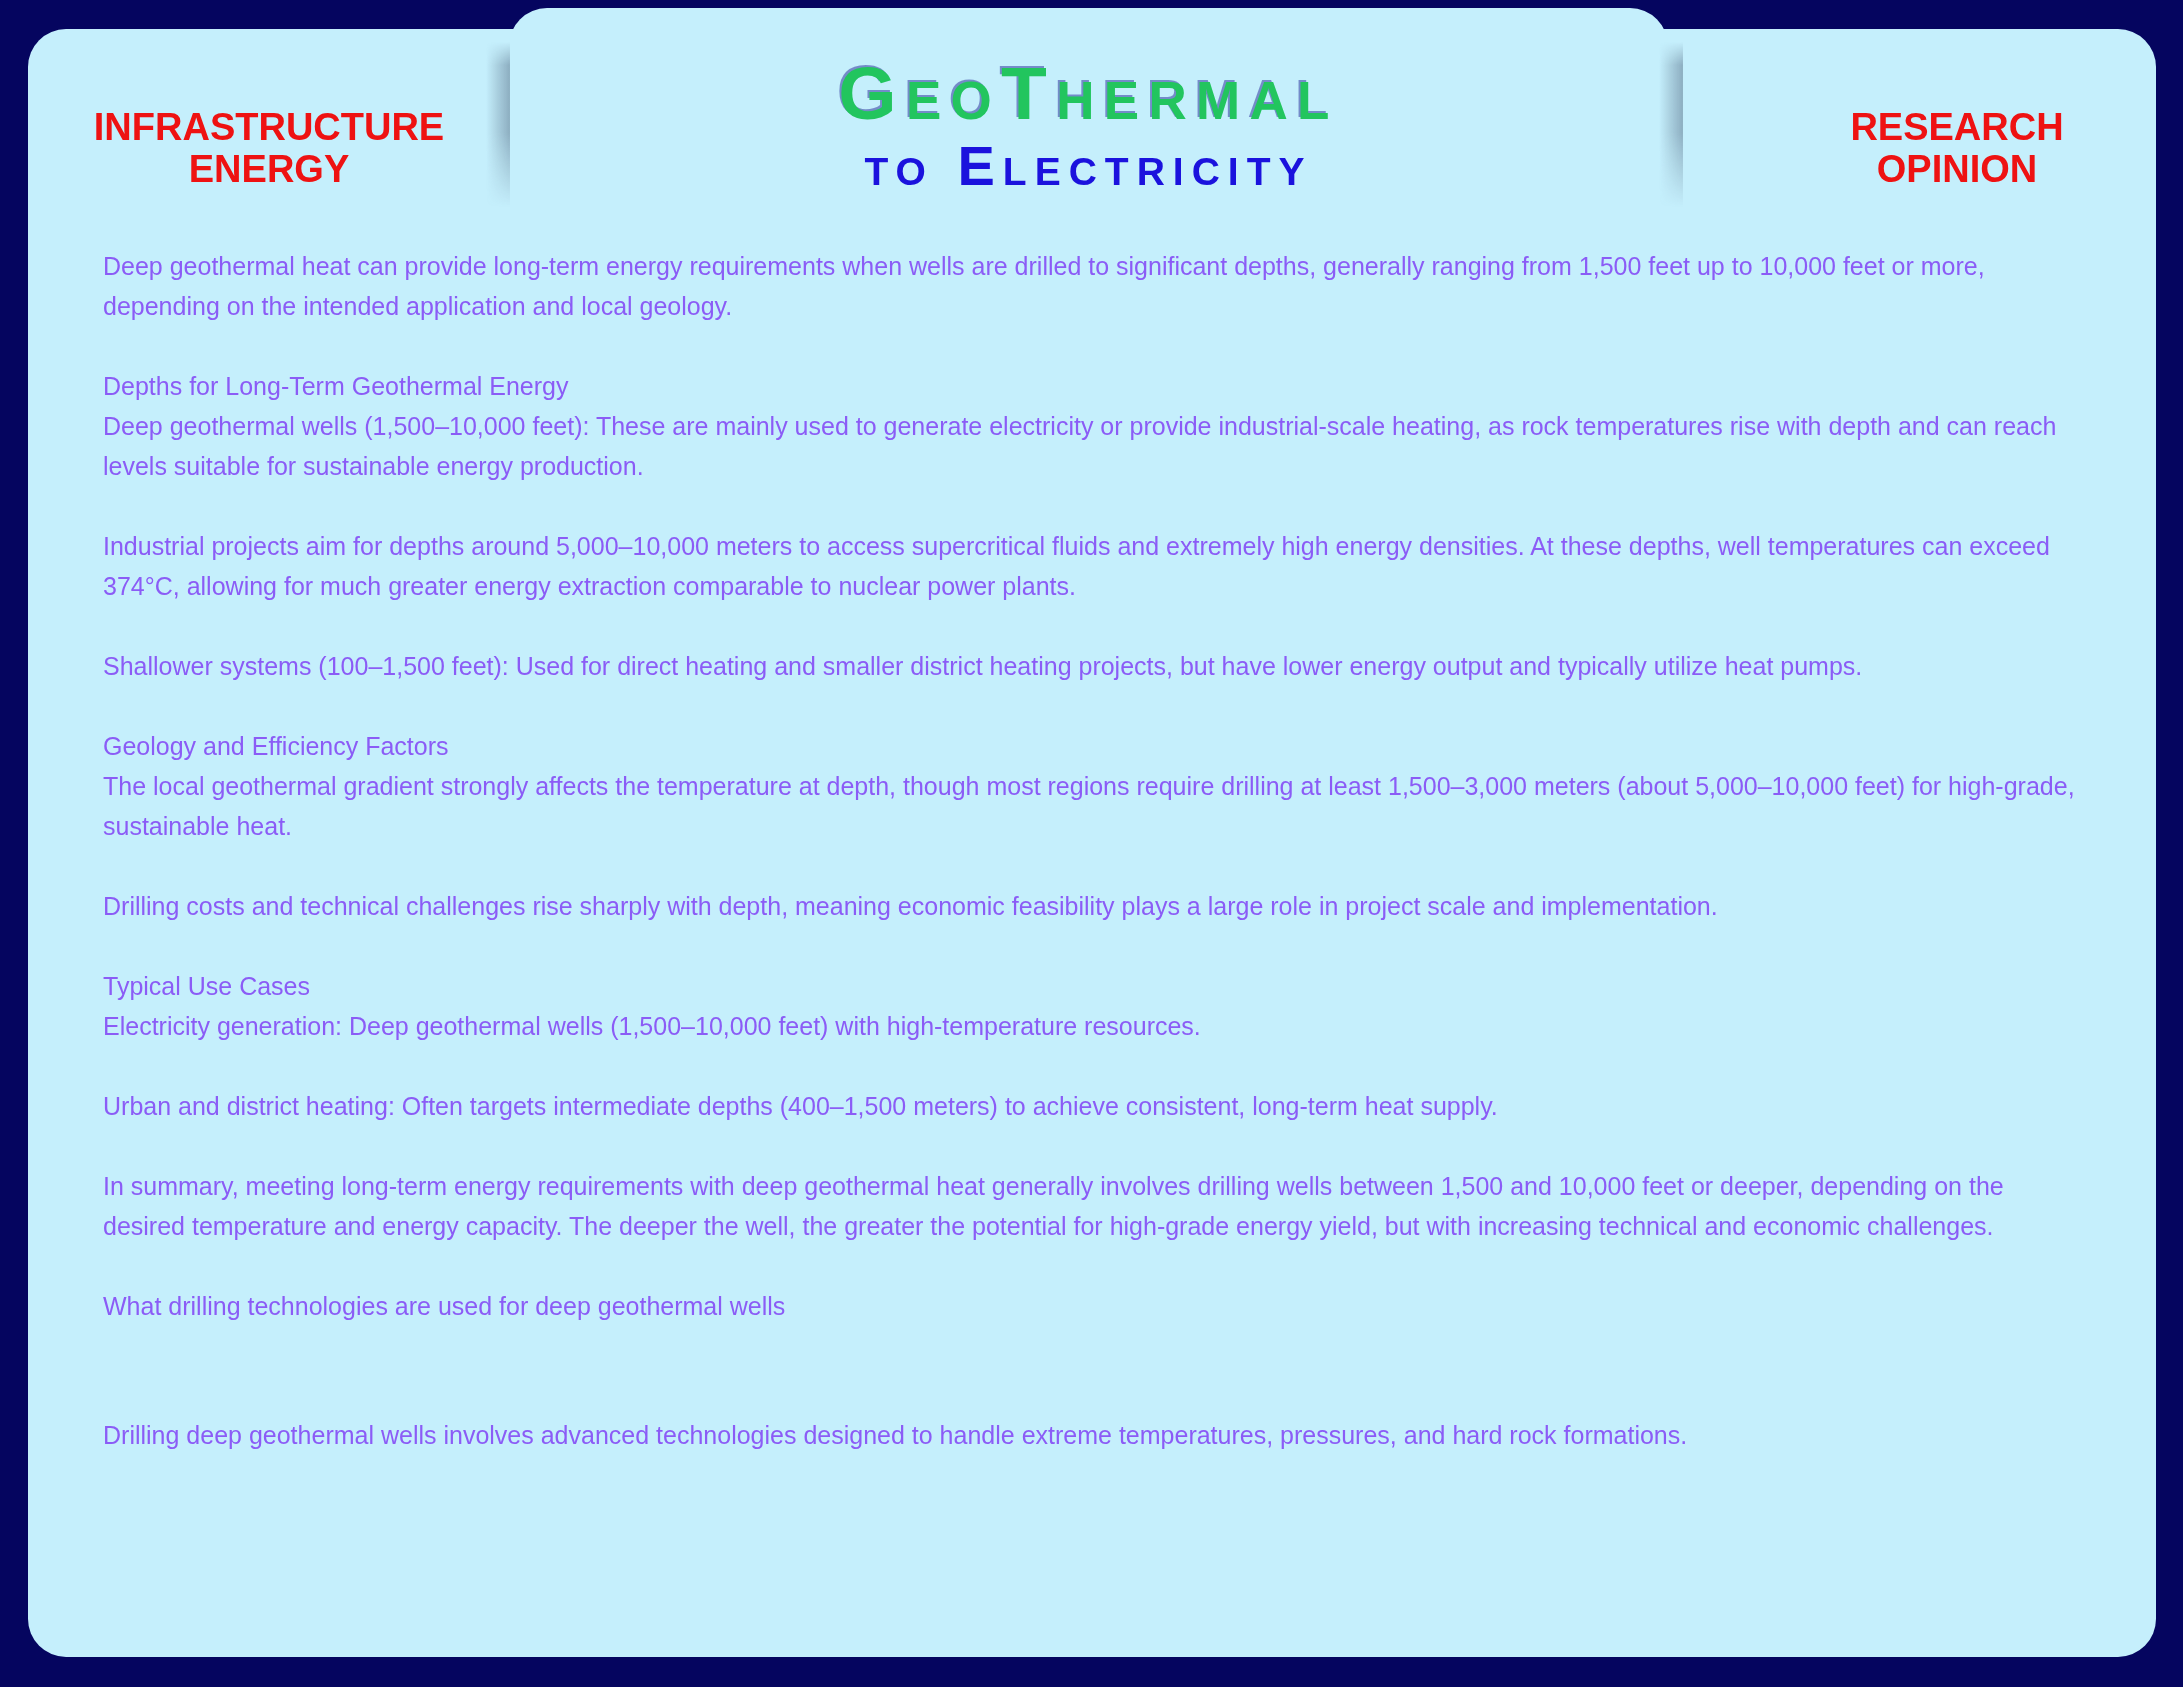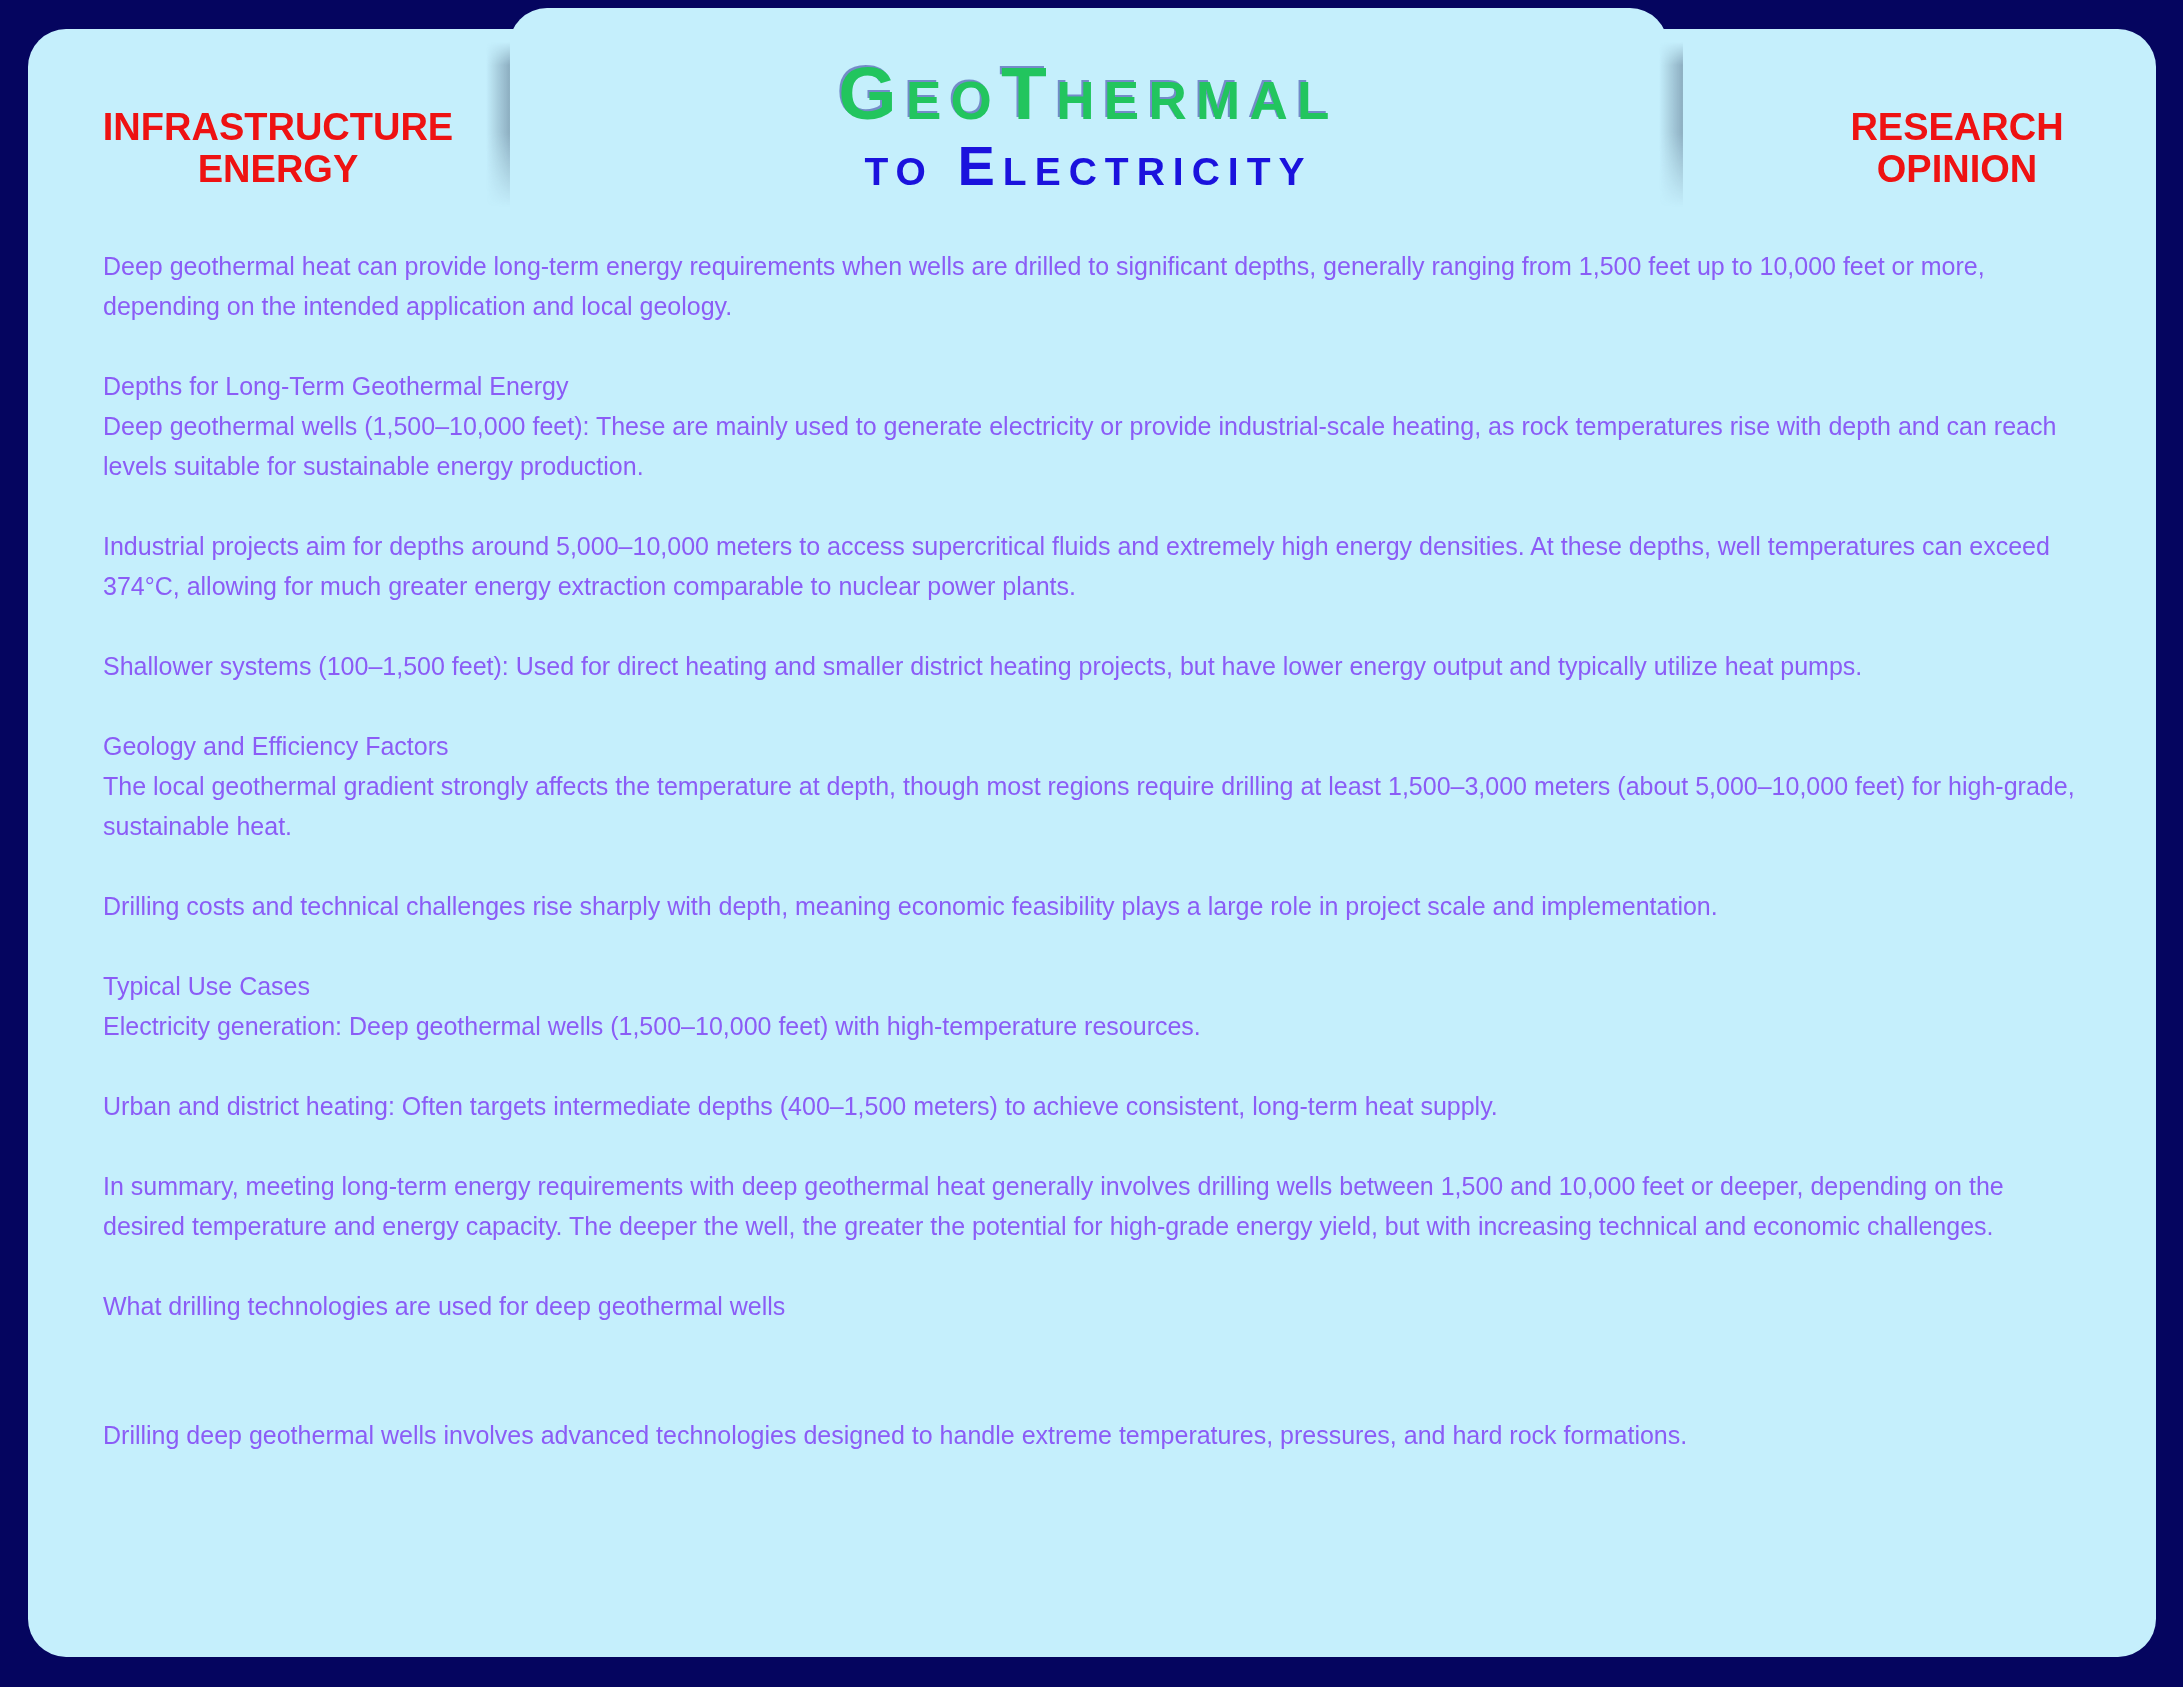--- a/index.html
+++ b/index.html
@@ -42,21 +42,21 @@
     top: 106px;
     z-index: 4;
     text-align: center;
     color: #ee1212;
     font-weight: bold;
     font-size: 38px;
     line-height: 42px;
     letter-spacing: 0px;
     cursor: default;
   }
-  .side-label-left  { left: 21px;   width: 482px; padding-left: 16px; }
+  .side-label-left  { left: 28px;   width: 482px; }
   .side-label-right { left: 1683px; width: 548px; }
   .tab-title {
     position: absolute;
     left: 509px; top: 56px;
     width: 1159px;
     z-index: 4;
     text-align: center;
     color: #22c55e;
     font-weight: bold;
     font-variant: small-caps;

